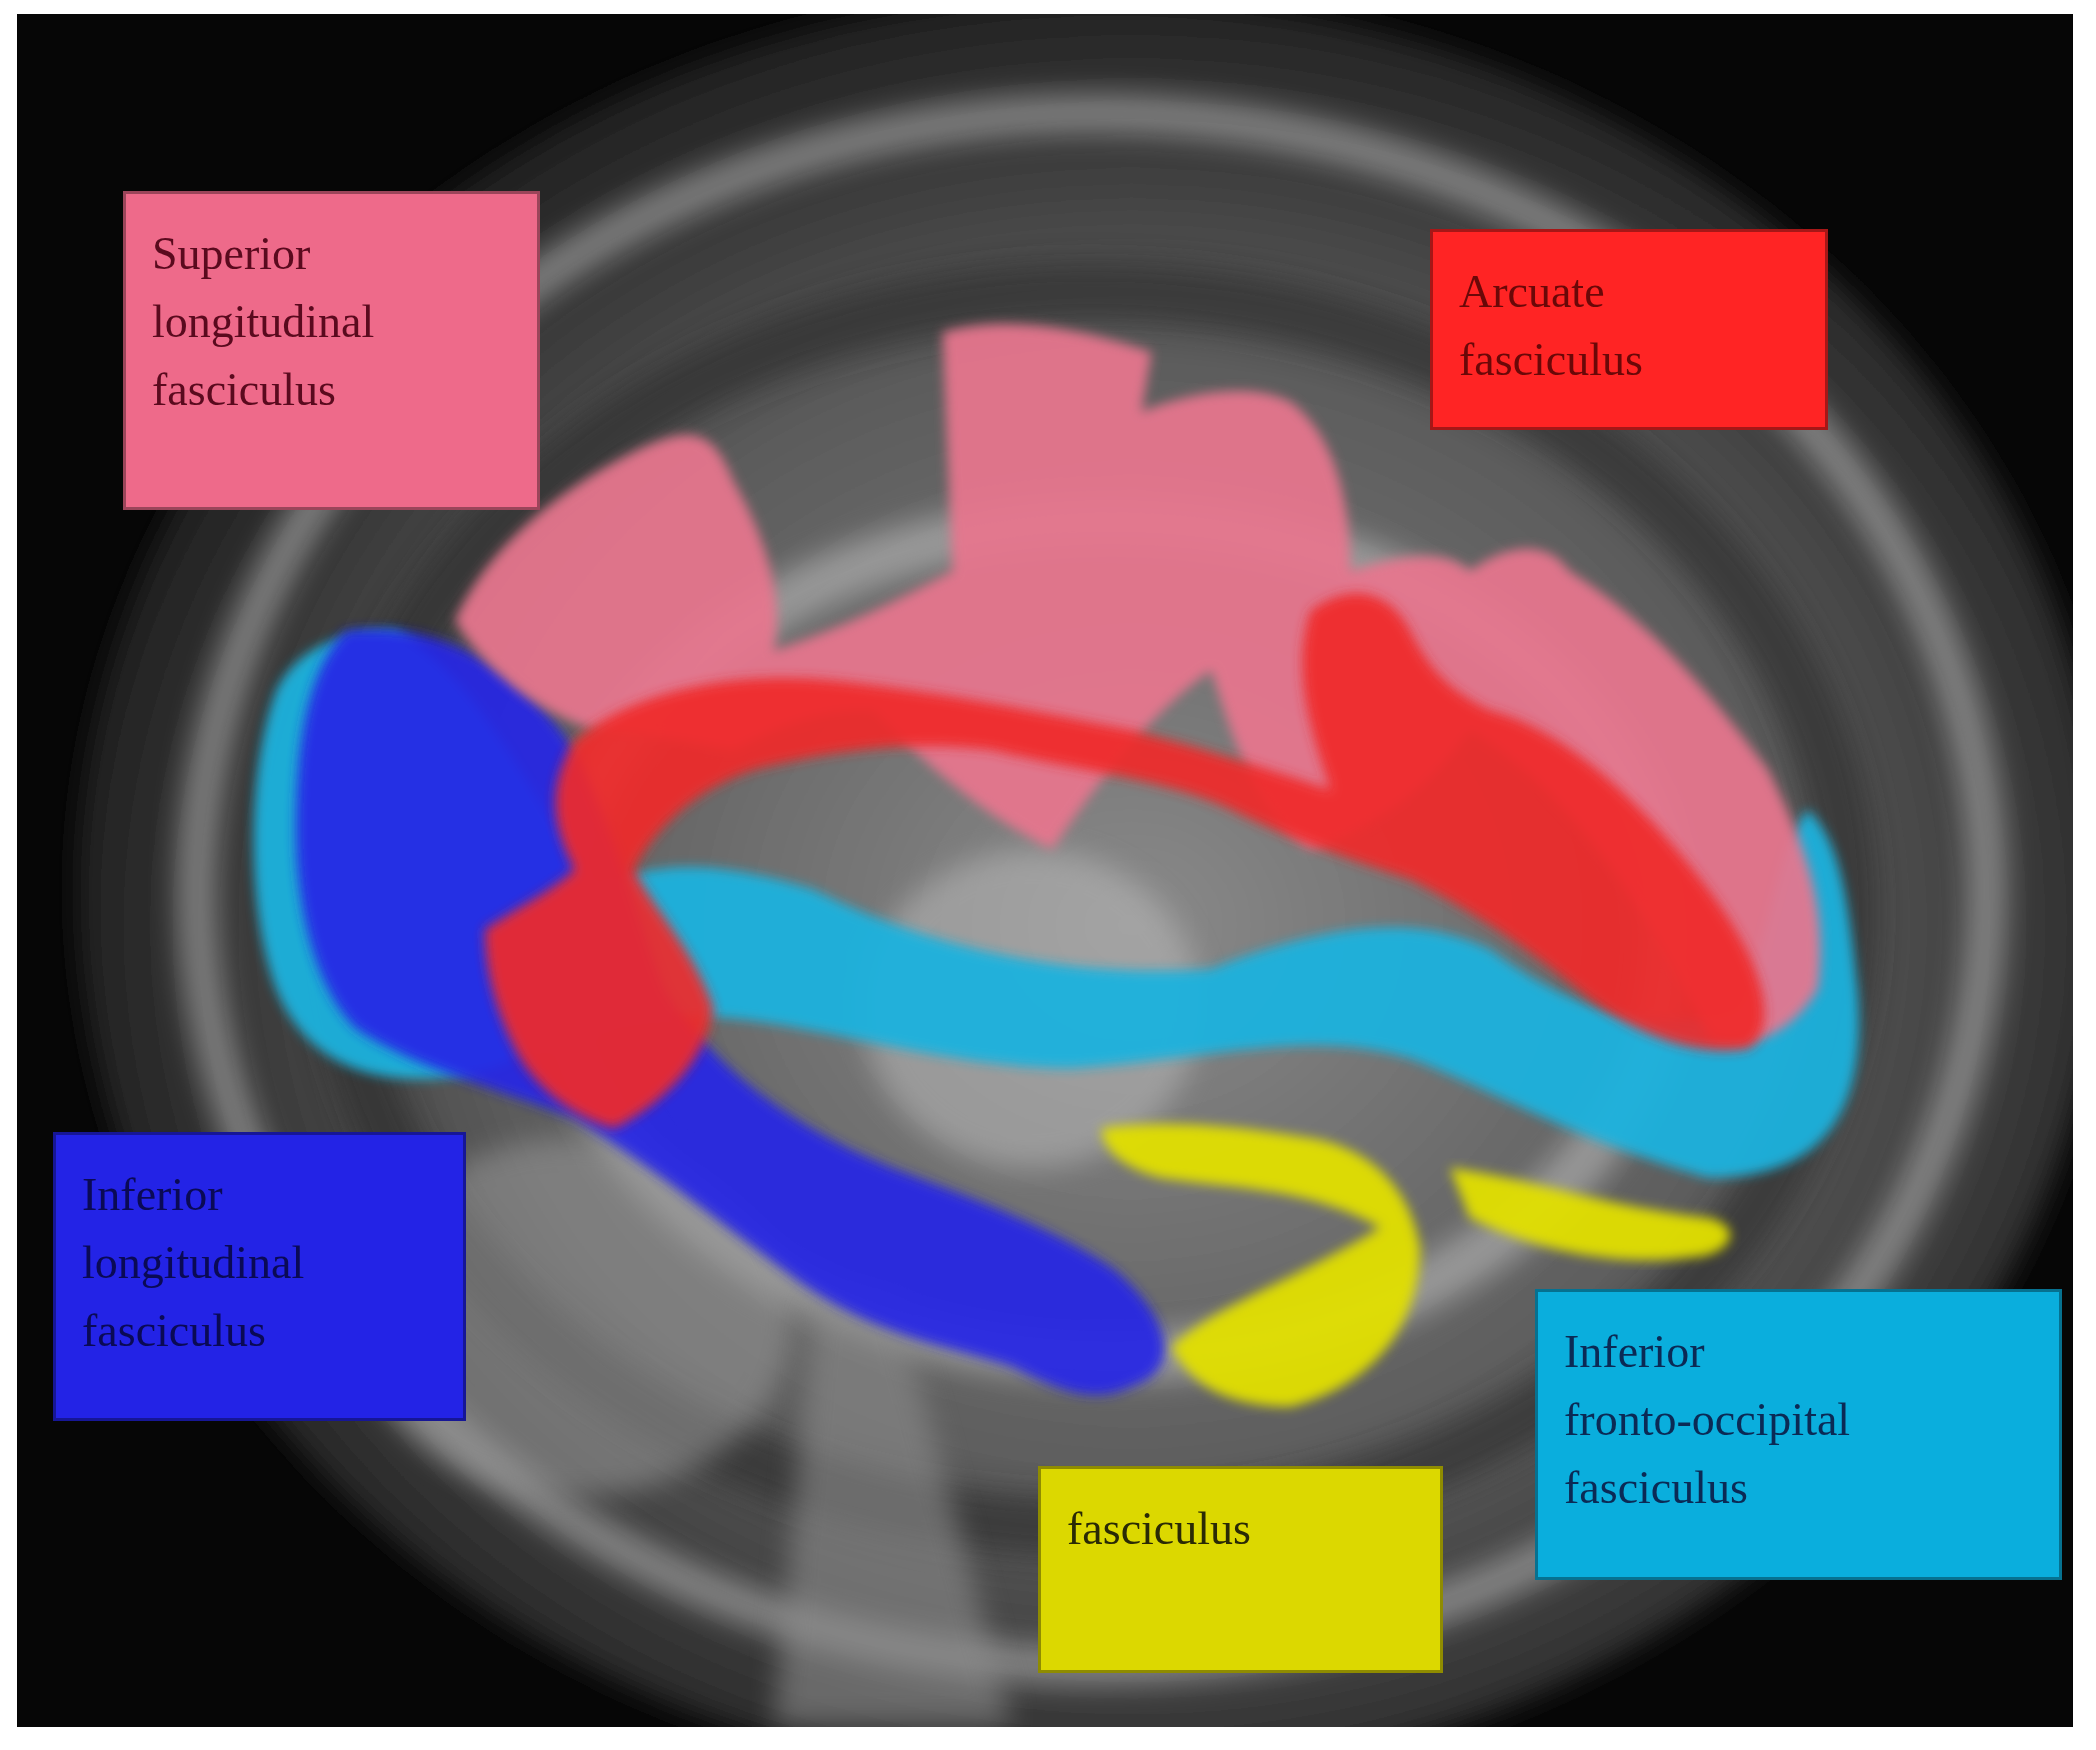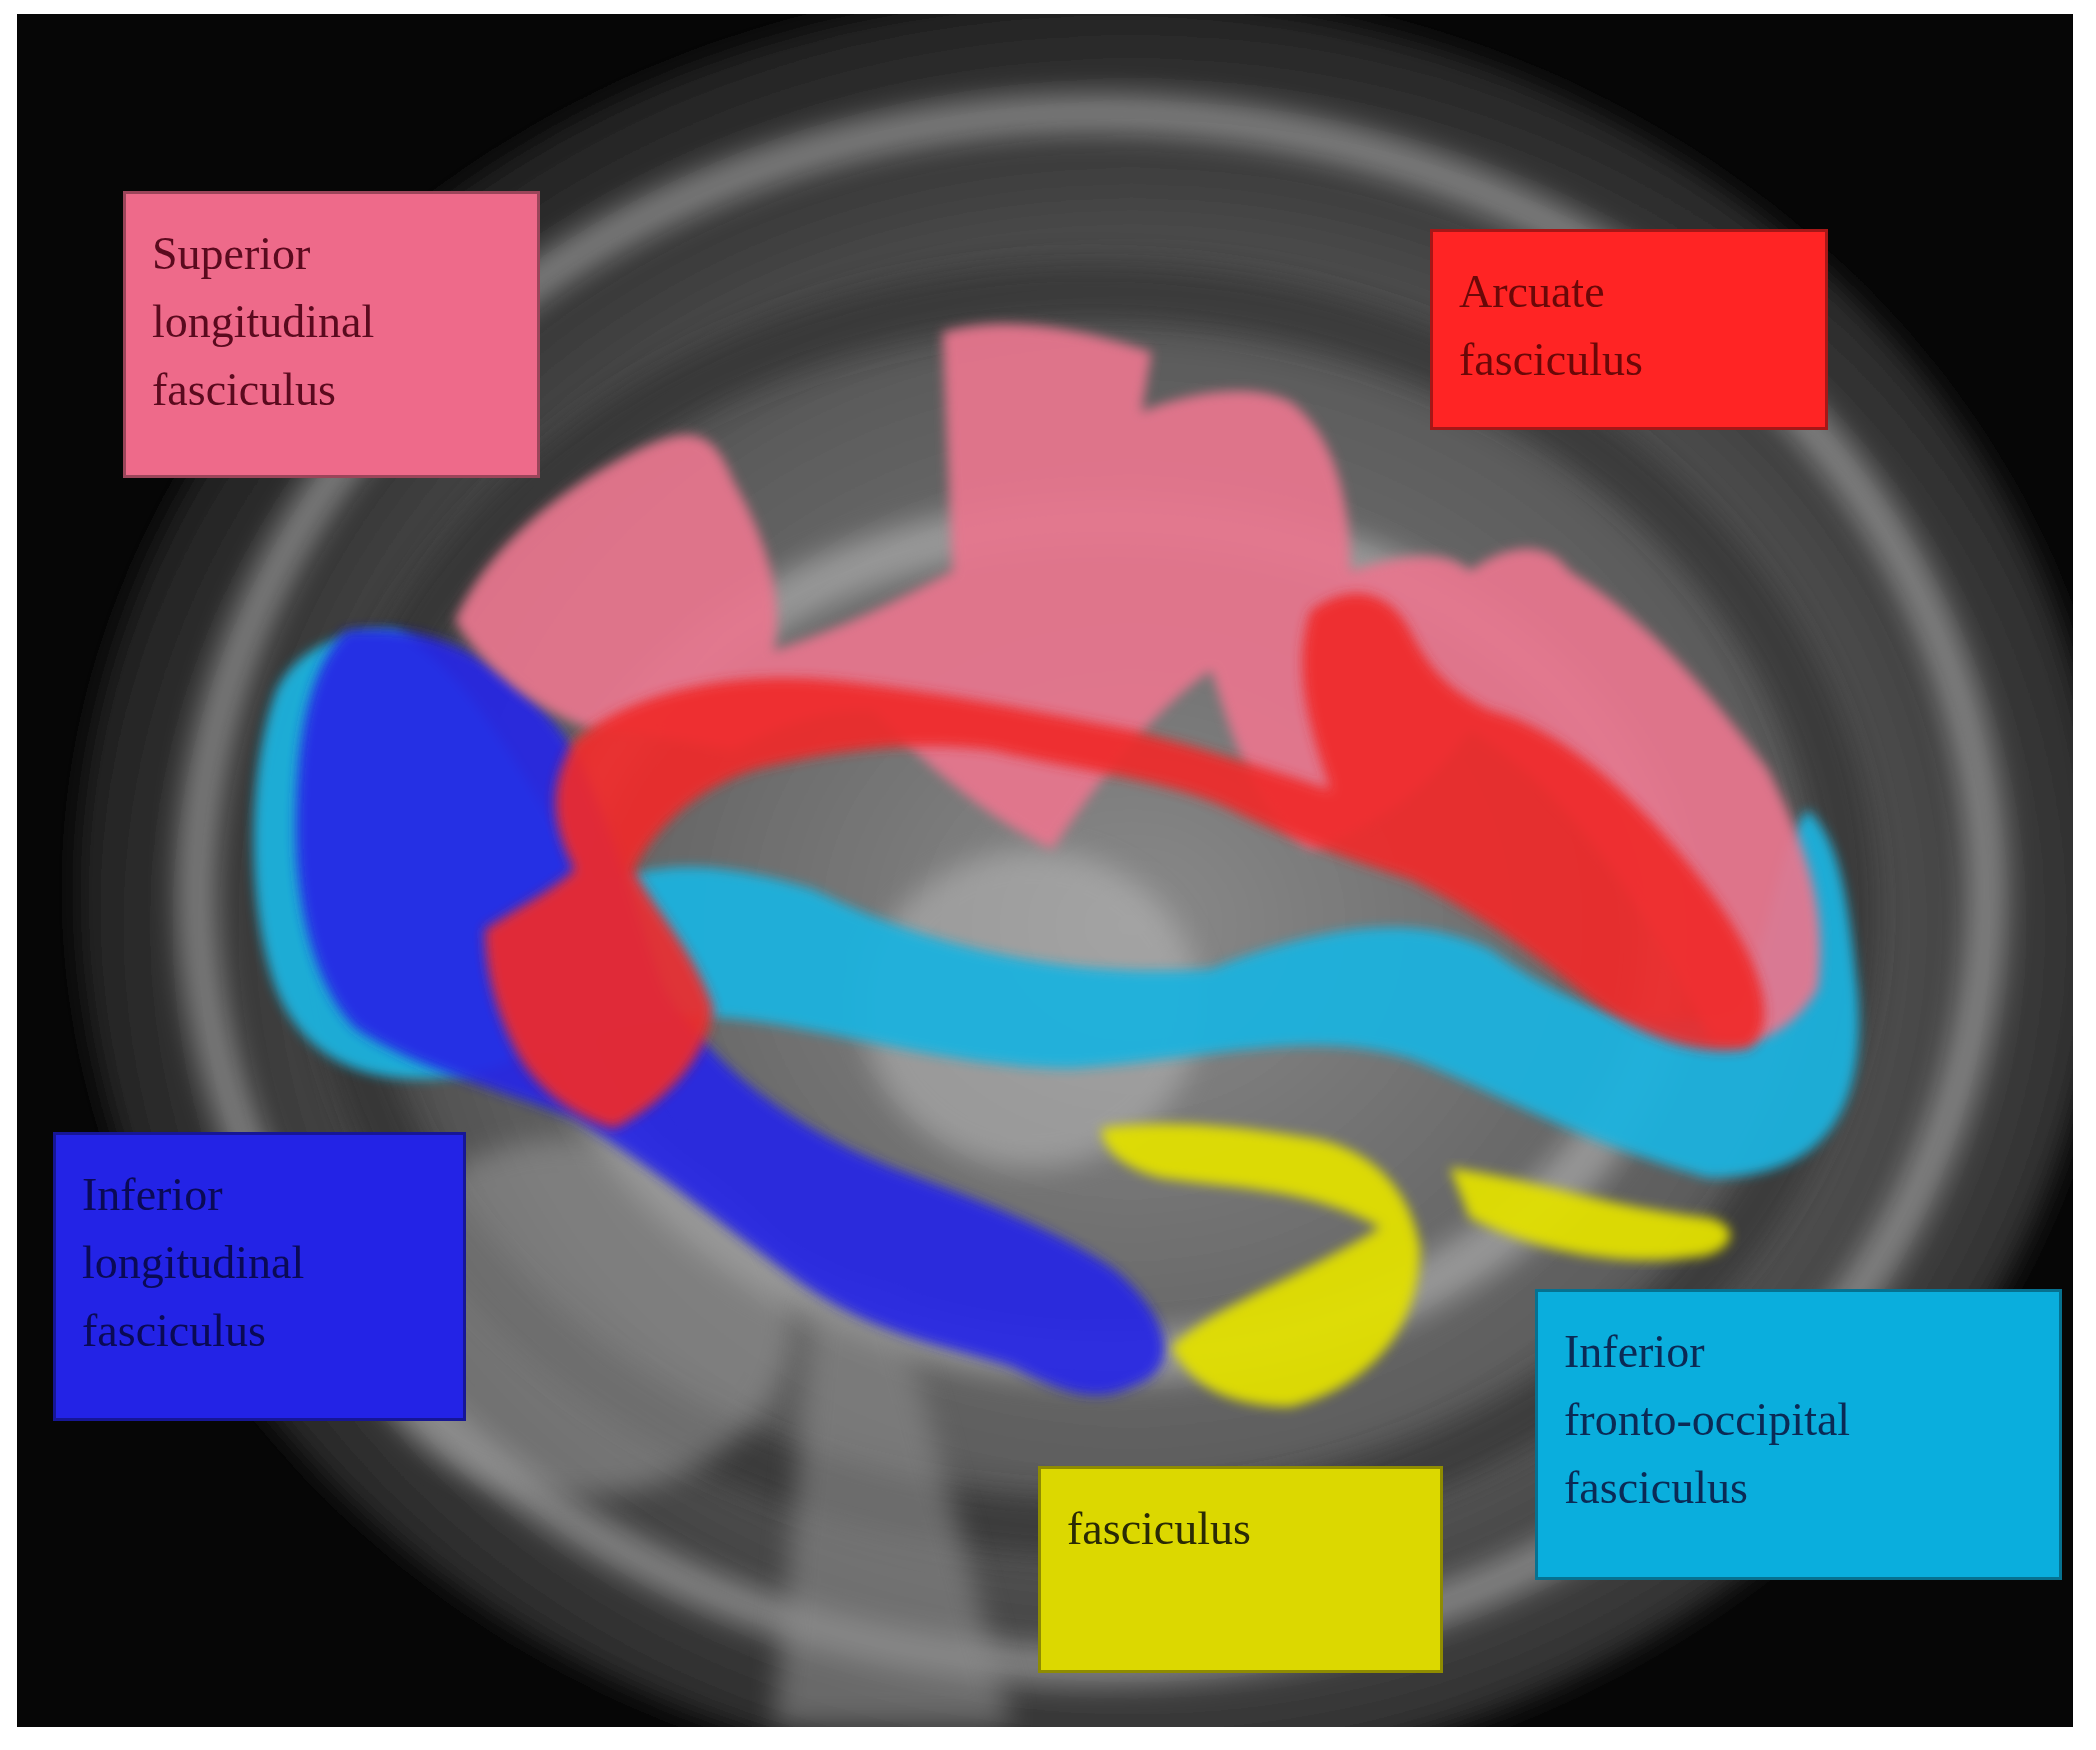--- a/index.html
+++ b/index.html
@@ -42,21 +42,21 @@
     <path d="M330 620 C420 610 500 650 560 740 C600 820 620 900 650 980 C700 1060 780 1120 880 1160 C960 1190 1040 1220 1100 1260 C1150 1300 1180 1360 1120 1380 C1080 1400 1040 1380 1000 1360 C940 1340 860 1330 780 1270 C700 1210 640 1160 560 1110 C480 1080 400 1060 340 1020 C300 980 280 900 280 820 C280 740 290 660 330 620 Z" fill="#2828e6" opacity="0.92" filter="url(#blur6)"></path>
 
     <path d="M1090 1120 C1160 1110 1240 1120 1300 1130 C1360 1140 1400 1180 1410 1240 C1410 1320 1360 1380 1280 1400 C1220 1400 1180 1380 1160 1340 C1200 1300 1290 1270 1370 1220 C1300 1180 1220 1180 1150 1170 C1110 1160 1090 1140 1090 1120 Z" fill="#e2e000" opacity="0.95" filter="url(#blur6)"></path>
     <path d="M1440 1160 C1520 1170 1600 1200 1700 1210 C1740 1220 1720 1250 1680 1250 C1600 1260 1520 1240 1460 1210 Z" fill="#e2e000" opacity="0.95" filter="url(#blur6)"></path>
 
     <path d="M440 610 C470 540 540 480 620 440 C680 410 700 420 720 470 C760 540 770 600 760 640 C850 610 900 580 940 560 L930 320 C1000 300 1080 320 1140 340 L1130 400 C1180 380 1240 370 1280 390 C1320 420 1340 480 1340 560 C1400 540 1440 540 1460 560 C1500 530 1540 530 1560 560 C1640 610 1700 680 1760 760 C1800 840 1820 900 1810 980 C1780 1030 1740 1040 1700 1030 C1640 900 1560 780 1460 720 C1420 780 1360 820 1300 840 C1240 800 1220 720 1200 660 C1140 700 1080 780 1040 840 C960 800 900 740 860 700 C800 700 760 720 720 740 C660 730 620 720 580 720 C520 700 470 660 440 610 Z" fill="#e8768e" opacity="0.93" filter="url(#blur6)"></path>
 
     <path d="M560 730 C620 680 720 660 820 670 C920 680 1020 700 1120 720 C1200 740 1260 760 1320 780 C1300 720 1280 660 1300 600 C1340 570 1380 580 1400 620 C1420 660 1440 680 1480 700 C1560 720 1640 800 1700 880 C1760 960 1770 1020 1740 1040 C1680 1050 1620 1020 1580 990 C1520 940 1460 900 1400 870 C1340 850 1280 830 1220 800 C1160 770 1060 760 980 740 C900 730 820 740 740 760 C680 780 640 820 620 860 C640 900 680 940 700 1000 C690 1060 640 1100 600 1120 C560 1110 520 1080 500 1040 C480 1000 470 960 470 920 C500 900 540 880 560 860 C540 820 530 780 560 730 Z" fill="#f02a2a" opacity="0.92" filter="url(#blur6)"></path>
   </svg>
 
-  <div class="label-box" id="label-slf" style="left: 106px; top: 177px; width: 417px; height: 287px; background: rgb(238, 106, 138); color: rgb(90, 10, 30);">
+  <div class="label-box" id="label-slf" style="left: 106px; top: 177px; width: 417px; height: 319px; background: rgb(238, 106, 138); color: rgb(90, 10, 30);">
     <span class="label-line">Superior</span>
     <span class="label-line">longitudinal</span>
     <span class="label-line">fasciculus</span>
   </div>
   <div class="label-box" id="label-af" style="left: 1413px; top: 215px; width: 398px; height: 201px; background: rgb(255, 36, 36); color: rgb(106, 8, 8);">
     <span class="label-line">Arcuate</span>
     <span class="label-line">fasciculus</span>
   </div>
   <div class="label-box" id="label-ilf" style="left: 36px; top: 1118px; width: 413px; height: 289px; background: rgb(35, 35, 230); color: rgb(10, 10, 85);">
     <span class="label-line">Inferior</span>

